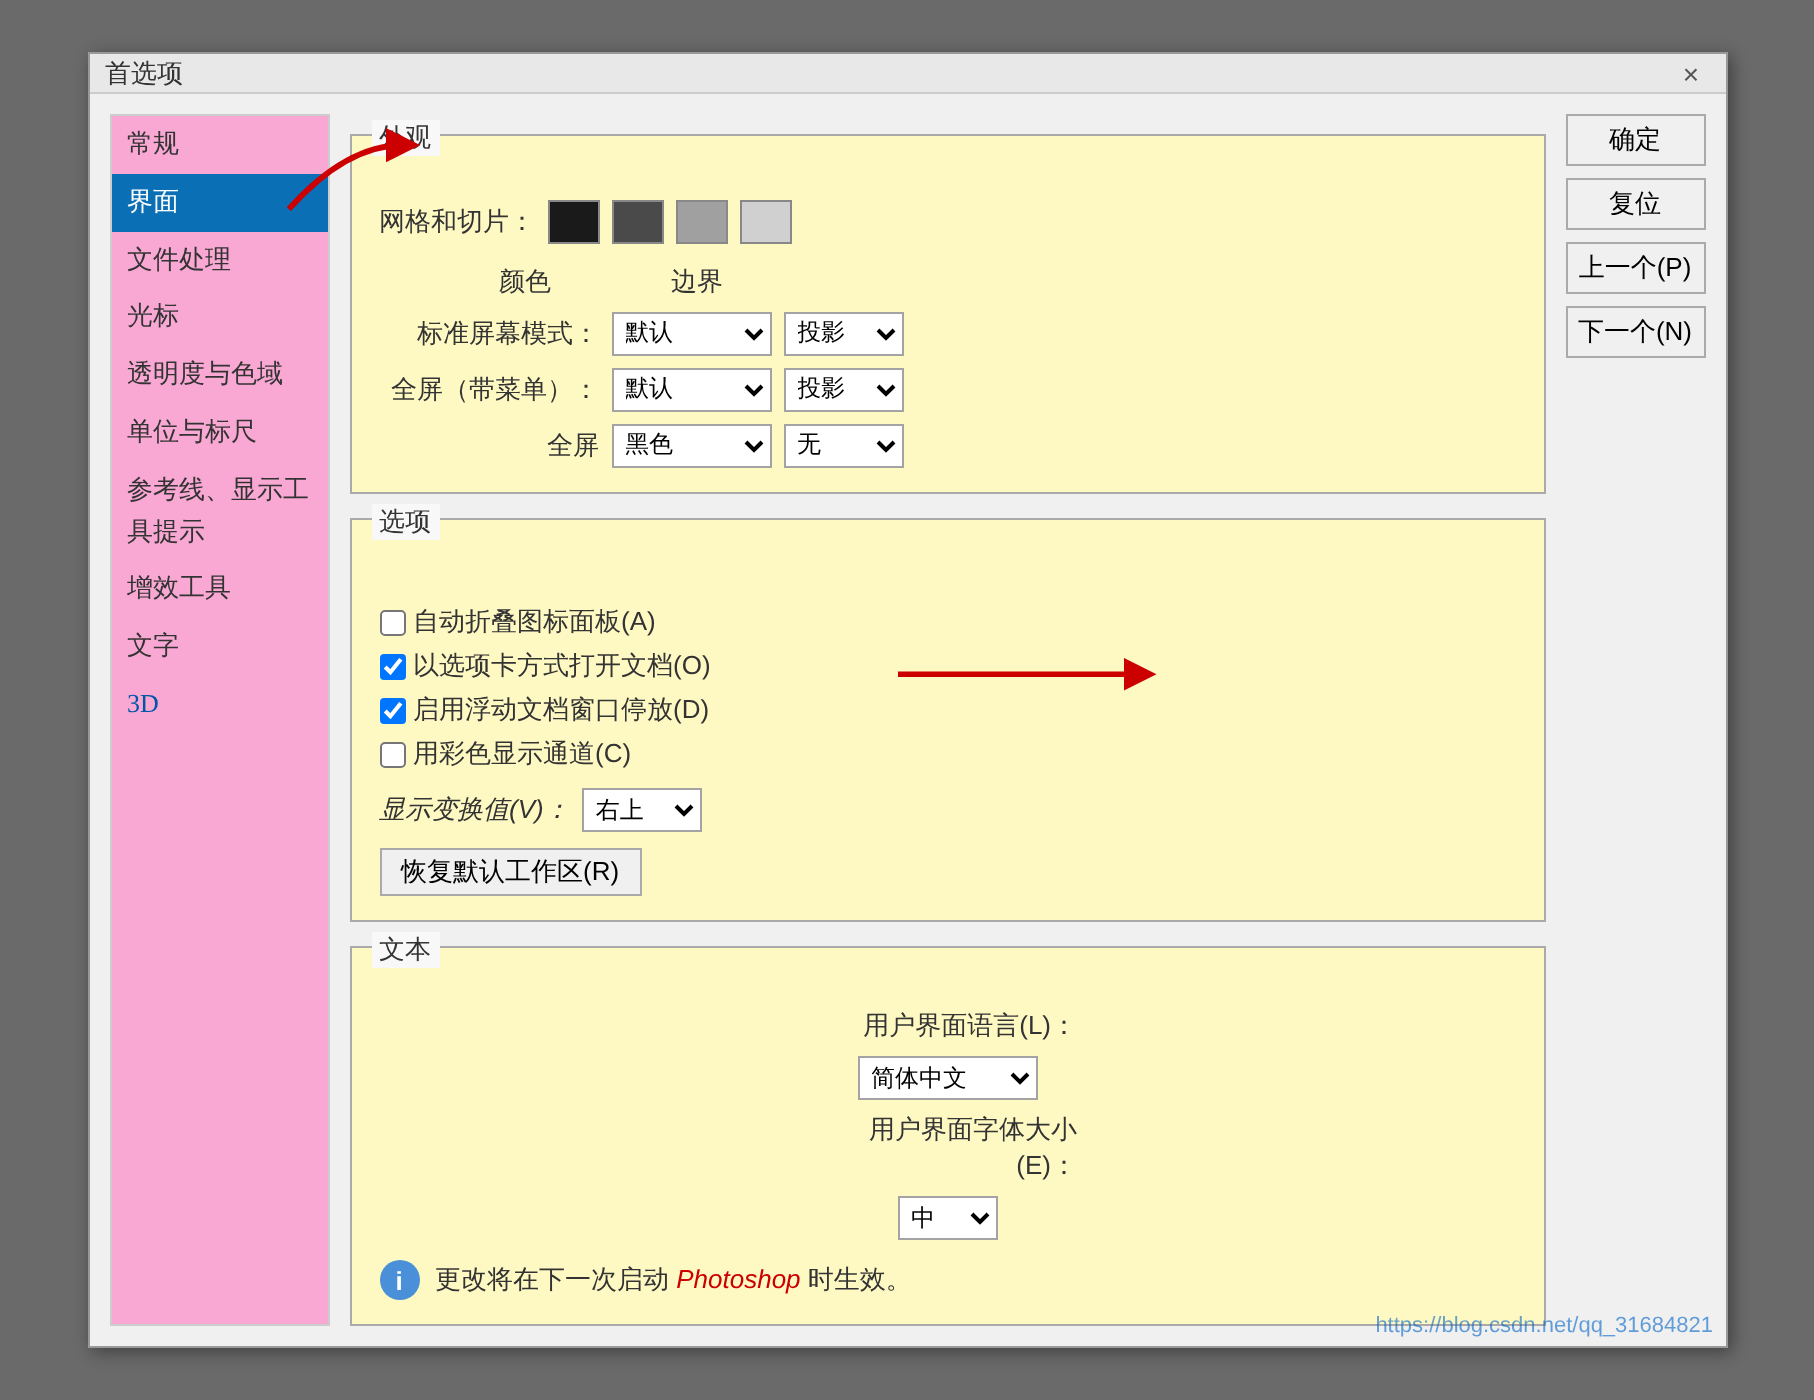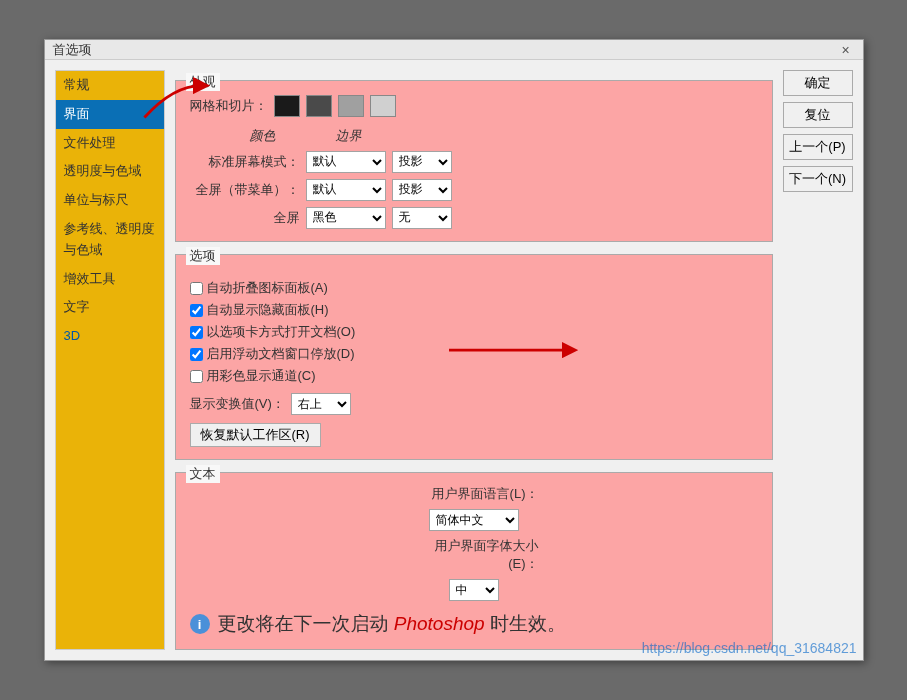--- a/index.html
+++ b/index.html
@@ -47,23 +47,24 @@
       color: #555;
     }
     .dialog-body {
       display: flex;
       flex: 1;
       padding: 10px;
       gap: 10px;
     }
     .sidebar {
       width: 110px;
-      background: #eab308;
+      background: #f9a8d4;
       border: 1px solid #ccc;
       flex-shrink: 0;
+      font-family: Liberation Serif, serif;
     }
     .sidebar-item {
       padding: 4px 8px;
       cursor: pointer;
       color: #333;
       font-size: 13px;
       line-height: 1.6;
     }
     .sidebar-item.active {
       background: #0a6fb5;
@@ -73,22 +74,22 @@
       color: #0057a8;
     }
     .content-area {
       flex: 1;
       display: flex;
       flex-direction: column;
       gap: 8px;
     }
     .section-box {
       border: 1px solid #aaa;
-      background: #fca5a5;
-      padding: 6px 14px 12px 14px;
+      background: #fef9c3;
+      padding: 24px 14px 12px 14px;
       position: relative;
     }
     .section-title {
       position: absolute;
       top: -8px;
       left: 10px;
       background: #f8f8f8;
       padding: 0 4px;
       font-size: 13px;
       color: #333;
@@ -108,21 +109,20 @@
       cursor: pointer;
     }
     .color-header-row {
       display: flex;
       align-items: center;
       margin-top: 10px;
       margin-left: 60px;
       gap: 60px;
       font-size: 13px;
       color: #333;
-      font-style: italic;
     }
     .dropdown-row {
       display: flex;
       align-items: center;
       margin-top: 6px;
       gap: 6px;
       font-family: Liberation Mono, monospace;
     }
     .dropdown-row label {
       width: 110px;
@@ -158,21 +158,21 @@
       grid-template-columns: 1fr 1fr;
       gap: 2px 10px;
       margin-top: 14px;
     }
     .display-row {
       display: flex;
       align-items: center;
       margin-top: 8px;
       gap: 6px;
     }
-    .display-row label { font-size: 13px; color: #333; }
+    .display-row label { font-size: 13px; color: #333; font-style: italic; }
     .restore-btn {
       margin-top: 8px;
       display: inline-flex;
       align-items: center;
       height: 24px;
       padding: 0 10px;
       border: 1px solid #aaa;
       background: #f0f0f0;
       cursor: pointer;
       font-size: 13px;
@@ -204,21 +204,21 @@
       border-radius: 50%;
       background: #4a90d9;
       color: white;
       display: flex;
       align-items: center;
       justify-content: center;
       font-size: 13px;
       font-weight: bold;
       flex-shrink: 0;
     }
-    .info-text { font-size: 19px; color: #333; }
+    .info-text { font-size: 13px; color: #333; }
     .info-text span { color: #cc0000; font-style: italic; }
     .right-buttons {
       display: flex;
       flex-direction: column;
       gap: 6px;
       width: 70px;
       flex-shrink: 0;
     }
     .action-btn {
       height: 26px;
@@ -243,44 +243,45 @@
       top: 310px;
       left: 430px;
       width: 120px;
       height: 20px;
       pointer-events: none;
     }
     .watermark {
       position: absolute;
       bottom: 4px;
       right: 6px;
-      font-size: 14px;
+      font-size: 11px;
       color: rgba(0,100,200,0.6);
       margin-left: 20px;
     }
   </style>
 </head>
 <body>
 
 <div class="dialog">
 
   <div class="title-bar">
     <span class="title-bar-text">首选项</span>
     <span class="close-btn">×</span>
   </div>
 
   <div class="dialog-body">
 
     <div class="sidebar">
     <div class="sidebar-item">常规</div>
         <div class="sidebar-item active">界面</div>
         <div class="sidebar-item">文件处理</div>
+        <div class="sidebar-item">光标</div>
         <div class="sidebar-item">透明度与色域</div>
         <div class="sidebar-item">单位与标尺</div>
-        <div class="sidebar-item">参考线、透明度与色域</div>
+        <div class="sidebar-item">参考线、显示工具提示</div>
         <div class="sidebar-item">增效工具</div>
         <div class="sidebar-item">文字</div>
         <div class="sidebar-item blue-text">3D</div>
       </div>
 
     <div class="content-area">
 
       <div class="section-box appearance-section">
         <span class="section-title">外观</span>
 
@@ -330,24 +331,20 @@
 
       <div class="section-box options-section">
         <span class="section-title">选项</span>
 
         <div class="two-col-options">
 
           <div>
             <div class="checkbox-row">
               <input type="checkbox" id="cb1" style="">
               <label for="cb1">自动折叠图标面板(A)</label>
-            </div>
-            <div class="checkbox-row">
-              <input type="checkbox" id="cb2" checked="" style="">
-              <label for="cb2">自动显示隐藏面板(H)</label>
             </div>
             <div class="checkbox-row">
               <input type="checkbox" id="cb3" checked="" style="">
               <label for="cb3">以选项卡方式打开文档(O)</label>
             </div>
             <div class="checkbox-row">
               <input type="checkbox" id="cb4" checked="" style="">
               <label for="cb4">启用浮动文档窗口停放(D)</label>
             </div>
             <div class="checkbox-row">

